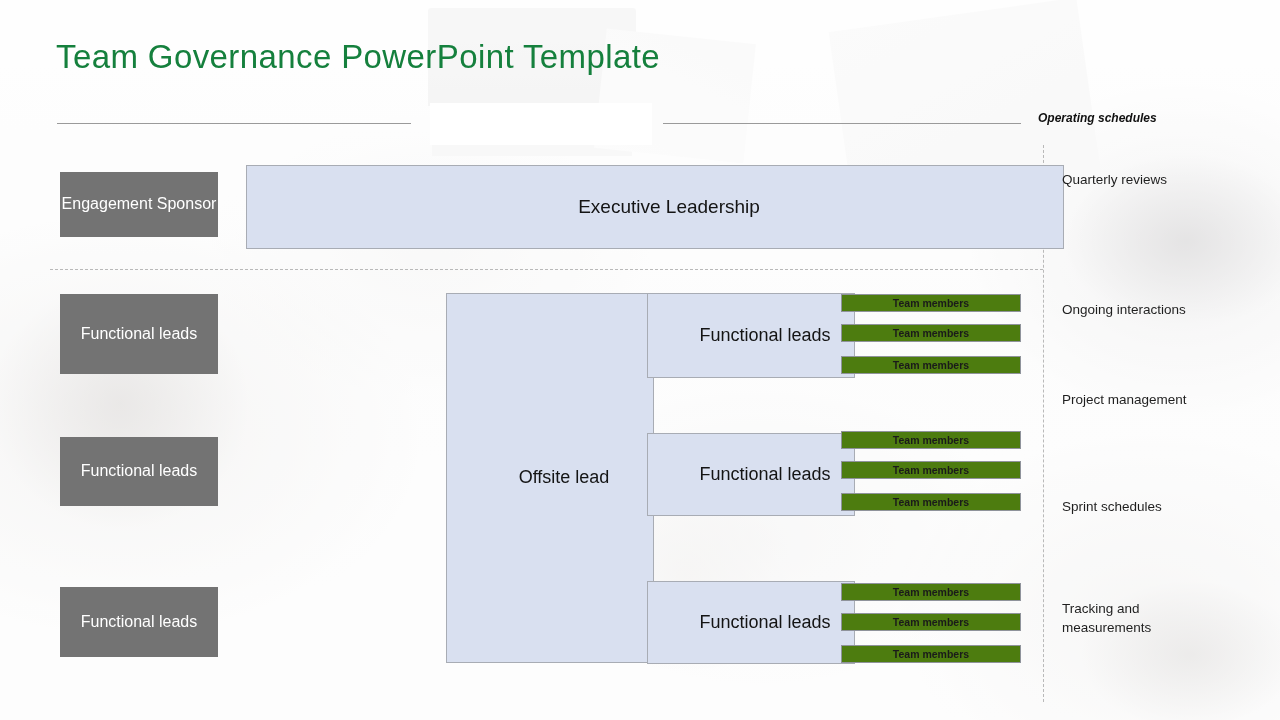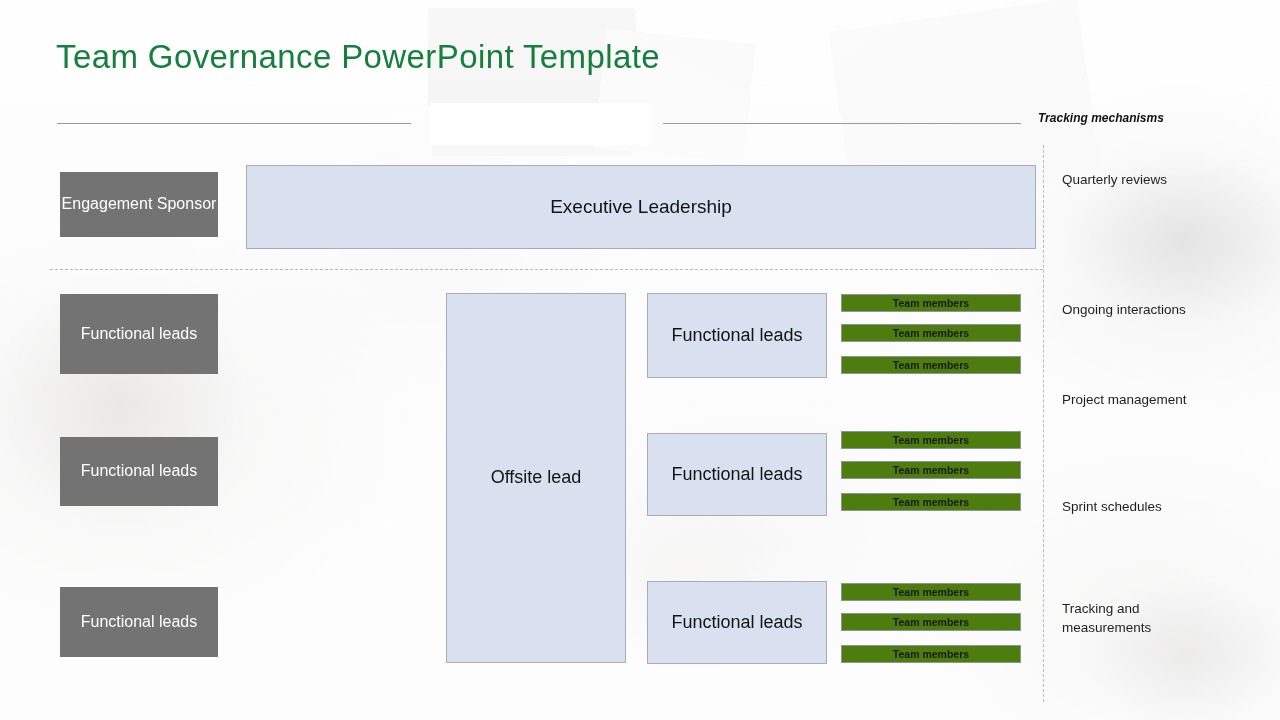--- a/index.html
+++ b/index.html
@@ -193,20 +193,21 @@
     position: absolute;
     background: #d9e0f0;
     border: 1px solid #a8acb4;
     color: #141414;
     display: flex;
     align-items: center;
     justify-content: center;
     text-align: center;
     line-height: 1.32;
     font-family: "Liberation Sans", sans-serif;
+    padding-left: 28px;
   }
   .exec-lead {
     left: 246px; top: 165px;
     width: 788px; height: 82px;
     font-size: 19px;
   }
   .onsite {
     left: 246px; top: 293px;
     width: 178px; height: 368px;
     font-size: 18px;
@@ -269,21 +270,21 @@
     <div class="bg-dark-c"></div>
     <div class="bg-circle"></div>
   </div>
   <div class="bg-layer bg-wash"></div>
 
   <div class="title">Team Governance PowerPoint Template</div>
 
   <div class="rule rule-left"></div>
   <div class="rule rule-right"></div>
   <div class="label-chip"></div>
-  <div class="label-op-mech">Tracking mechanisms</div>
+  <div class="label-op-mech">Operating schedules</div>
 
   <div class="dash-h"></div>
   <div class="dash-v"></div>
 
   <div class="blue-box bb-sponsor">Engagement Sponsor</div>
   <div class="blue-box bb-fl1">Functional leads</div>
   <div class="blue-box bb-fl2">Functional leads</div>
   <div class="blue-box bb-fl3">Functional leads</div>
 
   <div class="lb-box exec-lead">Executive Leadership</div>

